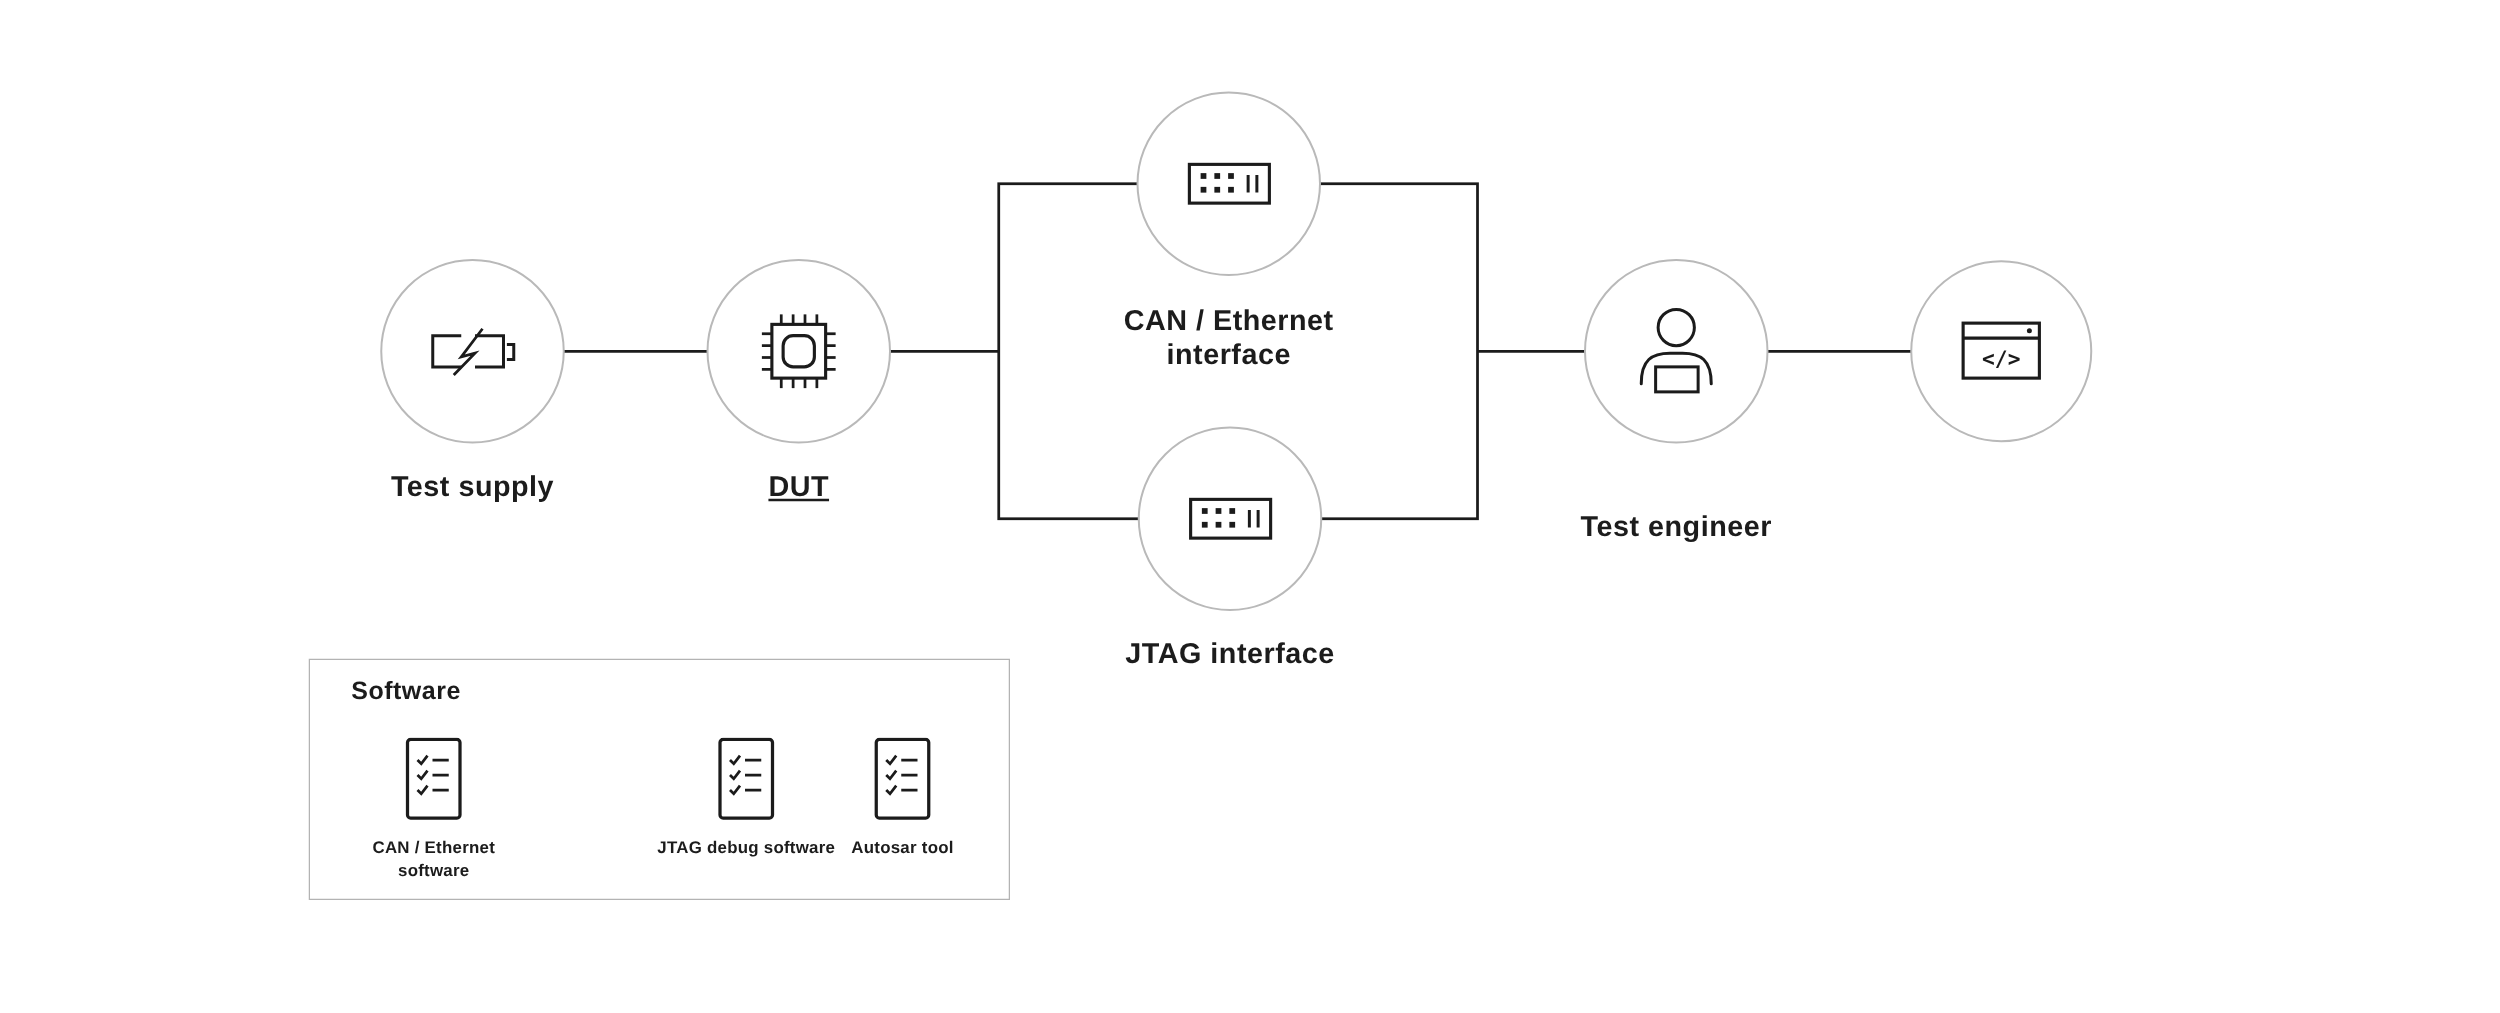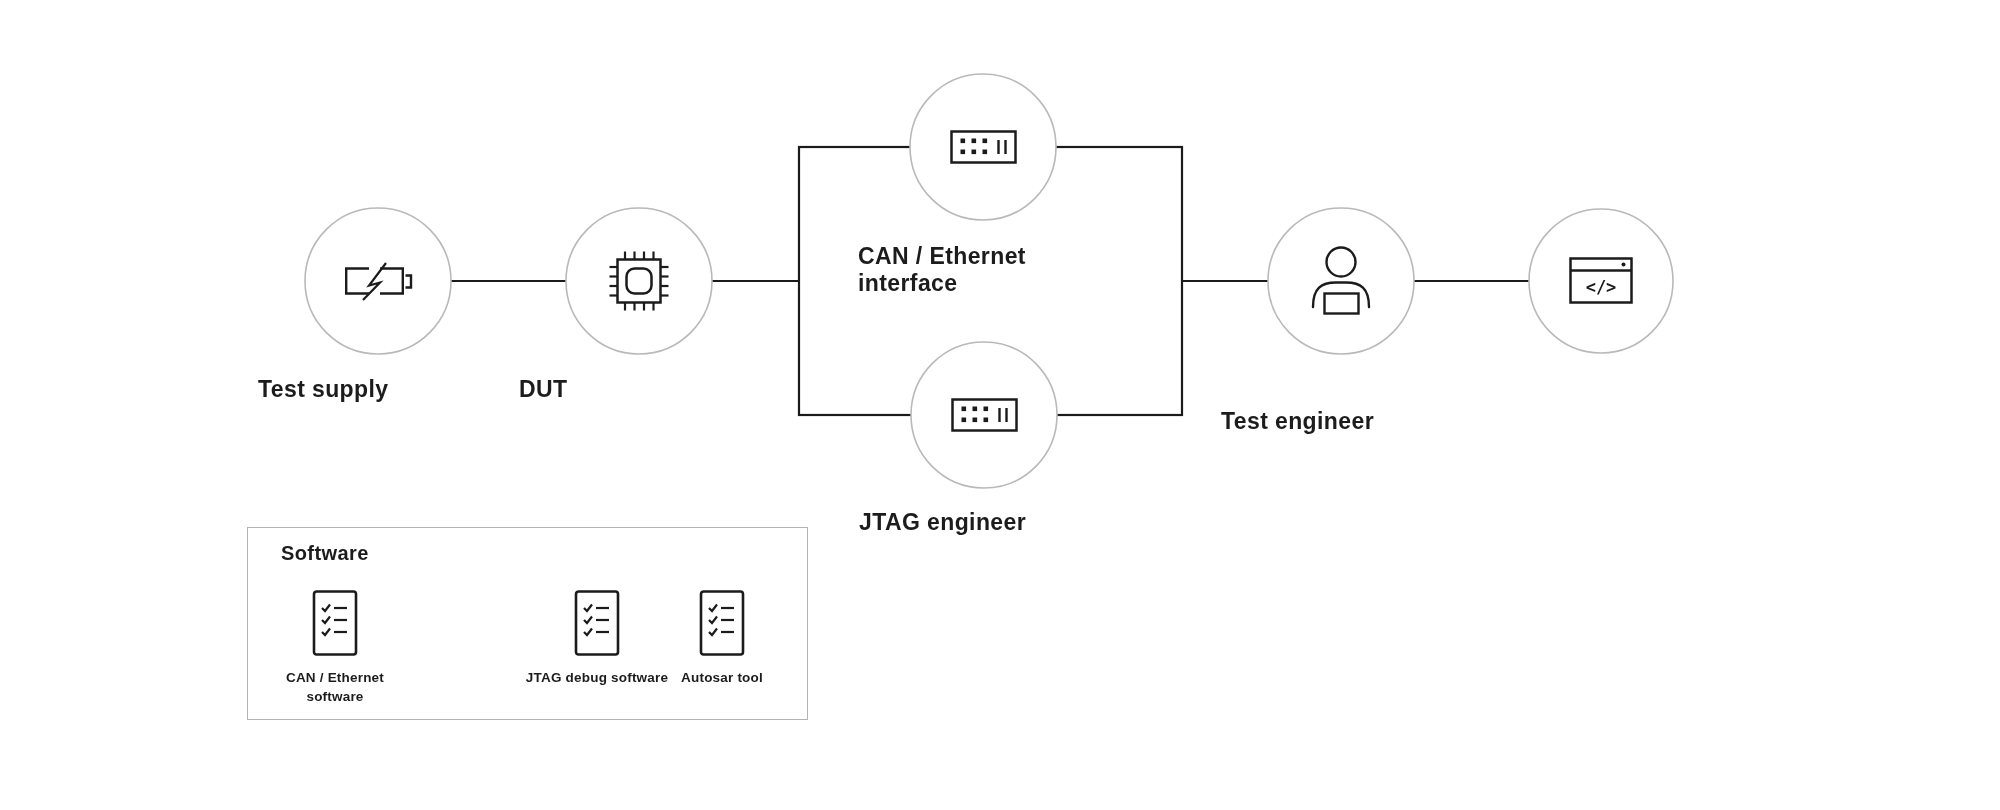--- a/index.html
+++ b/index.html
@@ -11,21 +11,21 @@
     font-family: "Liberation Sans", sans-serif;
     color: #1c1c1c;
     overflow: hidden;
   }
   svg.layer {
     position: absolute;
     left: 0; top: 0;
   }
   .node-label {
     position: absolute;
-    text-align: left;
+    text-align: center;
     font-size: 23px;
     font-weight: 600;
     letter-spacing: 0.4px;
     line-height: 1.16;
     color: #1c1c1c;
   }
   .software-panel {
     position: absolute;
     left: 247px;
     top: 527px;
@@ -153,29 +153,29 @@
 
     <g>
       <rect x="1570.5" y="258.5" width="61" height="44" fill="none" stroke="#1b1b1b" stroke-width="2.5"></rect>
       <line x1="1570.5" y1="270.5" x2="1631.5" y2="270.5" stroke="#1b1b1b" stroke-width="2.5"></line>
       <circle cx="1623.5" cy="264.5" r="2" fill="#1b1b1b"></circle>
       <text x="1601" y="292.5" text-anchor="middle" fill="#1b1b1b" font-family="DejaVu Sans Mono, monospace" font-size="17" font-weight="bold">&lt;/&gt;</text>
     </g>
   </svg>
 
   <div class="node-label" style="left:258px; top:376px; width:240px;">Test supply</div>
-  <div class="node-label" style="left:519px; top:376px; width:240px;">DUT</div>
+  <div class="node-label" style="left:519px; top:376px; width:240px;text-decoration:underline;">DUT</div>
   <div class="node-label" style="left:858px; top:243px; width:250px;">CAN / Ethernet interface</div>
-  <div class="node-label" style="left:859px; top:509px; width:250px;">JTAG engineer</div>
+  <div class="node-label" style="left:859px; top:509px; width:250px;">JTAG interface</div>
   <div class="node-label" style="left:1221px; top:376px; width:240px;margin-top:32px;">Test engineer</div>
 
   <div class="software-panel">
     <div class="software-title">Software</div>
 
-    <div class="software-item" style="left:12px;">
+    <div class="software-item" style="left:24px;">
       <svg class="doc-svg" width="46" height="66" viewBox="0 0 46 66">
         <rect x="2" y="1.5" width="42" height="63" rx="2.5" fill="none" stroke="#1b1b1b" stroke-width="2.6"></rect>
         <g stroke="#1b1b1b" stroke-width="2.2" fill="none">
           <polyline points="10,18 13,21 18,14.5"></polyline>
             <line x1="22" y1="18" x2="35" y2="18"></line>
           <polyline points="10,30 13,33 18,26.5"></polyline>
             <line x1="22" y1="30" x2="35" y2="30"></line>
           <polyline points="10,42 13,45 18,38.5"></polyline>
             <line x1="22" y1="42" x2="35" y2="42"></line>
         </g>

